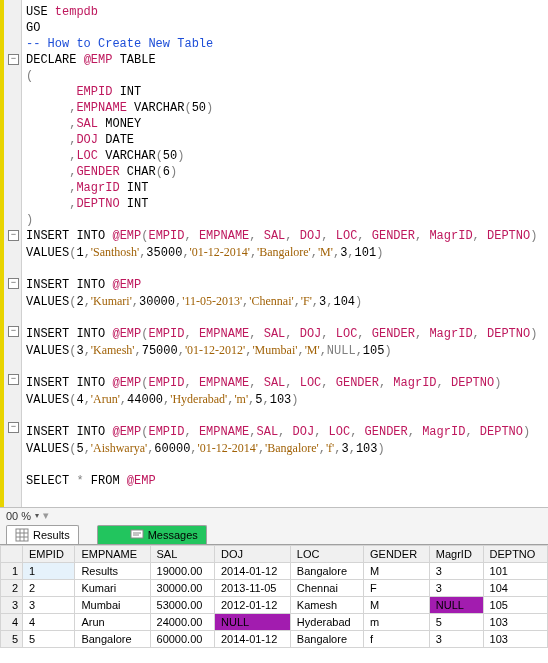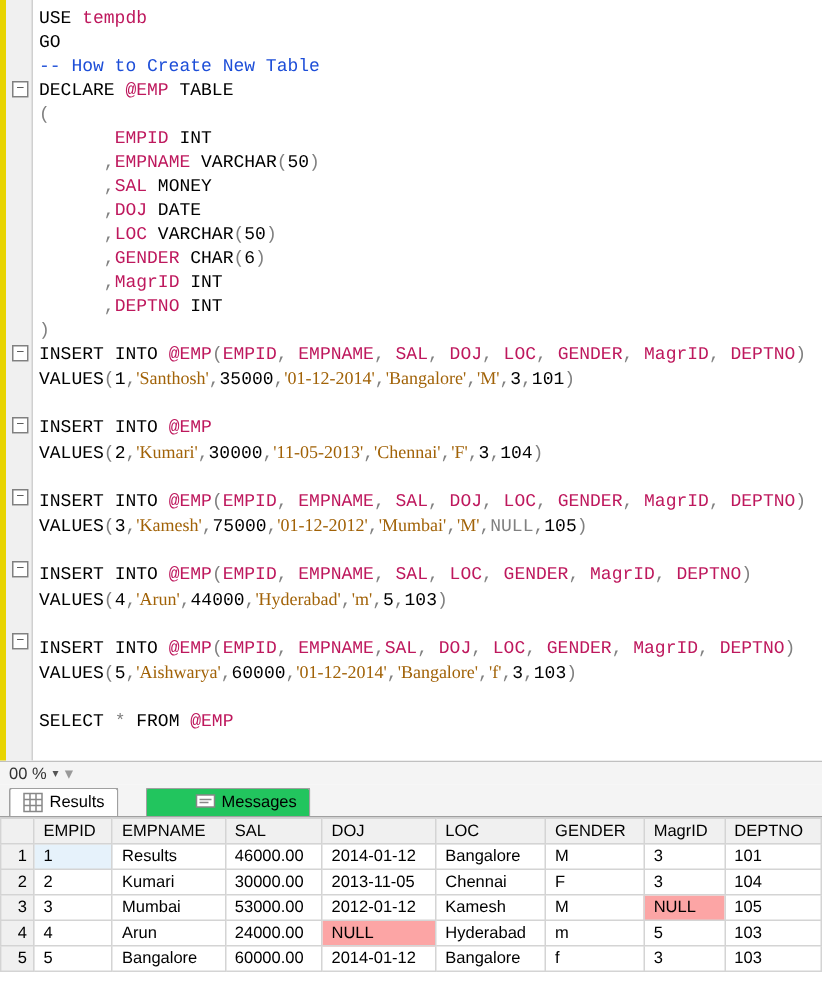--- a/index.html
+++ b/index.html
@@ -19,21 +19,21 @@
   .tabs { display: flex; align-items: flex-end; background: #f4f4f4; padding: 2px 6px 0 6px; border-bottom: 1px solid #a0a0a0; font-family: 'Segoe UI', Tahoma, sans-serif; font-size: 11px; gap: 18px; }
   .tab { display: inline-flex; align-items: center; gap: 4px; padding: 2px 8px; border: 1px solid #a0a0a0; border-bottom: none; background: #fff; border-radius: 2px 2px 0 0; cursor: pointer; }
   .tab.inactive { background: #22c55e; padding-left: 32px; }
   .tab .ico { width: 14px; height: 14px; display: inline-block; }
   .grid-wrap { font-family: 'Segoe UI', Tahoma, sans-serif; font-size: 11px; }
   table.grid { border-collapse: collapse; width: 100%; }
   table.grid th, table.grid td { border: 1px solid #d4d4d4; padding: 2px 6px; text-align: left; white-space: nowrap; }
   table.grid th { background: #f0f0f0; font-weight: normal; }
   table.grid td.rowhdr { background: #f0f0f0; width: 22px; text-align: right; padding-right: 4px; }
   table.grid td.sel { background: #e6f2fb; }
-  .nullcell { background: #fca5a5; }
+  .nullcell { background: #a21caf; }
 </style>
 </head>
 <body>
 
 <div class="editor-wrap">
   <div class="yellow-bar"></div>
   <div class="gutter"></div>
   <div class="code" id="code-area"><div><span class="kw">USE</span> <span class="var">tempdb</span></div><div><span class="kw">GO</span></div><div><span class="comment">-- How to Create New Table</span></div><div><span class="kw">DECLARE</span> <span class="var">@EMP</span> <span class="kw">TABLE</span></div><div><span class="gray">(</span></div><div>       <span class="var">EMPID</span> <span class="kw">INT</span></div><div>      <span class="gray">,</span><span class="var">EMPNAME</span> <span class="kw">VARCHAR</span><span class="gray">(</span>50<span class="gray">)</span></div><div>      <span class="gray">,</span><span class="var">SAL</span> <span class="kw">MONEY</span></div><div>      <span class="gray">,</span><span class="var">DOJ</span> <span class="kw">DATE</span></div><div>      <span class="gray">,</span><span class="var">LOC</span> <span class="kw">VARCHAR</span><span class="gray">(</span>50<span class="gray">)</span></div><div>      <span class="gray">,</span><span class="var">GENDER</span> <span class="kw">CHAR</span><span class="gray">(</span>6<span class="gray">)</span></div><div>      <span class="gray">,</span><span class="var">MagrID</span> <span class="kw">INT</span></div><div>      <span class="gray">,</span><span class="var">DEPTNO</span> <span class="kw">INT</span></div><div><span class="gray">)</span></div><div><span class="kw">INSERT</span> <span class="kw">INTO</span> <span class="var">@EMP</span><span class="gray">(</span><span class="var">EMPID</span><span class="gray">,</span> <span class="var">EMPNAME</span><span class="gray">,</span> <span class="var">SAL</span><span class="gray">,</span> <span class="var">DOJ</span><span class="gray">,</span> <span class="var">LOC</span><span class="gray">,</span> <span class="var">GENDER</span><span class="gray">,</span> <span class="var">MagrID</span><span class="gray">,</span> <span class="var">DEPTNO</span><span class="gray">)</span></div><div><span class="kw">VALUES</span><span class="gray">(</span>1<span class="gray">,</span><span class="str">'Santhosh'</span><span class="gray">,</span>35000<span class="gray">,</span><span class="str">'01-12-2014'</span><span class="gray">,</span><span class="str">'Bangalore'</span><span class="gray">,</span><span class="str">'M'</span><span class="gray">,</span>3<span class="gray">,</span>101<span class="gray">)</span></div><div>&nbsp;</div><div><span class="kw">INSERT</span> <span class="kw">INTO</span> <span class="var">@EMP</span></div><div><span class="kw">VALUES</span><span class="gray">(</span>2<span class="gray">,</span><span class="str">'Kumari'</span><span class="gray">,</span>30000<span class="gray">,</span><span class="str">'11-05-2013'</span><span class="gray">,</span><span class="str">'Chennai'</span><span class="gray">,</span><span class="str">'F'</span><span class="gray">,</span>3<span class="gray">,</span>104<span class="gray">)</span></div><div>&nbsp;</div><div><span class="kw">INSERT</span> <span class="kw">INTO</span> <span class="var">@EMP</span><span class="gray">(</span><span class="var">EMPID</span><span class="gray">,</span> <span class="var">EMPNAME</span><span class="gray">,</span> <span class="var">SAL</span><span class="gray">,</span> <span class="var">DOJ</span><span class="gray">,</span> <span class="var">LOC</span><span class="gray">,</span> <span class="var">GENDER</span><span class="gray">,</span> <span class="var">MagrID</span><span class="gray">,</span> <span class="var">DEPTNO</span><span class="gray">)</span></div><div><span class="kw">VALUES</span><span class="gray">(</span>3<span class="gray">,</span><span class="str">'Kamesh'</span><span class="gray">,</span>75000<span class="gray">,</span><span class="str">'01-12-2012'</span><span class="gray">,</span><span class="str">'Mumbai'</span><span class="gray">,</span><span class="str">'M'</span><span class="gray">,</span><span class="gray">NULL,</span>105<span class="gray">)</span></div><div>&nbsp;</div><div><span class="kw">INSERT</span> <span class="kw">INTO</span> <span class="var">@EMP</span><span class="gray">(</span><span class="var">EMPID</span><span class="gray">,</span> <span class="var">EMPNAME</span><span class="gray">,</span> <span class="var">SAL</span><span class="gray">,</span> <span class="var">LOC</span><span class="gray">,</span> <span class="var">GENDER</span><span class="gray">,</span> <span class="var">MagrID</span><span class="gray">,</span> <span class="var">DEPTNO</span><span class="gray">)</span></div><div><span class="kw">VALUES</span><span class="gray">(</span>4<span class="gray">,</span><span class="str">'Arun'</span><span class="gray">,</span>44000<span class="gray">,</span><span class="str">'Hyderabad'</span><span class="gray">,</span><span class="str">'m'</span><span class="gray">,</span>5<span class="gray">,</span>103<span class="gray">)</span></div><div>&nbsp;</div><div><span class="kw">INSERT</span> <span class="kw">INTO</span> <span class="var">@EMP</span><span class="gray">(</span><span class="var">EMPID</span><span class="gray">,</span> <span class="var">EMPNAME</span><span class="gray">,</span><span class="var">SAL</span><span class="gray">,</span> <span class="var">DOJ</span><span class="gray">,</span> <span class="var">LOC</span><span class="gray">,</span> <span class="var">GENDER</span><span class="gray">,</span> <span class="var">MagrID</span><span class="gray">,</span> <span class="var">DEPTNO</span><span class="gray">)</span></div><div><span class="kw">VALUES</span><span class="gray">(</span>5<span class="gray">,</span><span class="str">'Aishwarya'</span><span class="gray">,</span>60000<span class="gray">,</span><span class="str">'01-12-2014'</span><span class="gray">,</span><span class="str">'Bangalore'</span><span class="gray">,</span><span class="str">'f'</span><span class="gray">,</span>3<span class="gray">,</span>103<span class="gray">)</span></div><div>&nbsp;</div><div><span class="kw">SELECT</span> <span class="gray">*</span> <span class="kw">FROM</span> <span class="var">@EMP</span></div><div>&nbsp;</div></div>
 <div class="outline" style="top: 54px;">−</div>
     <div class="outline" style="top: 230px;">−</div>
@@ -87,21 +87,21 @@
           <th>GENDER</th>
           <th>MagrID</th>
           <th>DEPTNO</th>
         </tr>
       </thead>
     <tbody id="grid-body">
         <tr>
           <td class="rowhdr">1</td>
           <td class="sel">1</td>
           <td>Results</td>
-          <td>46000.00</td>
+          <td>19000.00</td>
           <td>2014-01-12</td>
           <td>Bangalore</td>
           <td>M</td>
           <td>3</td>
           <td>101</td>
         </tr>
         <tr>
           <td class="rowhdr">2</td>
           <td>2</td>
           <td>Kumari</td>

